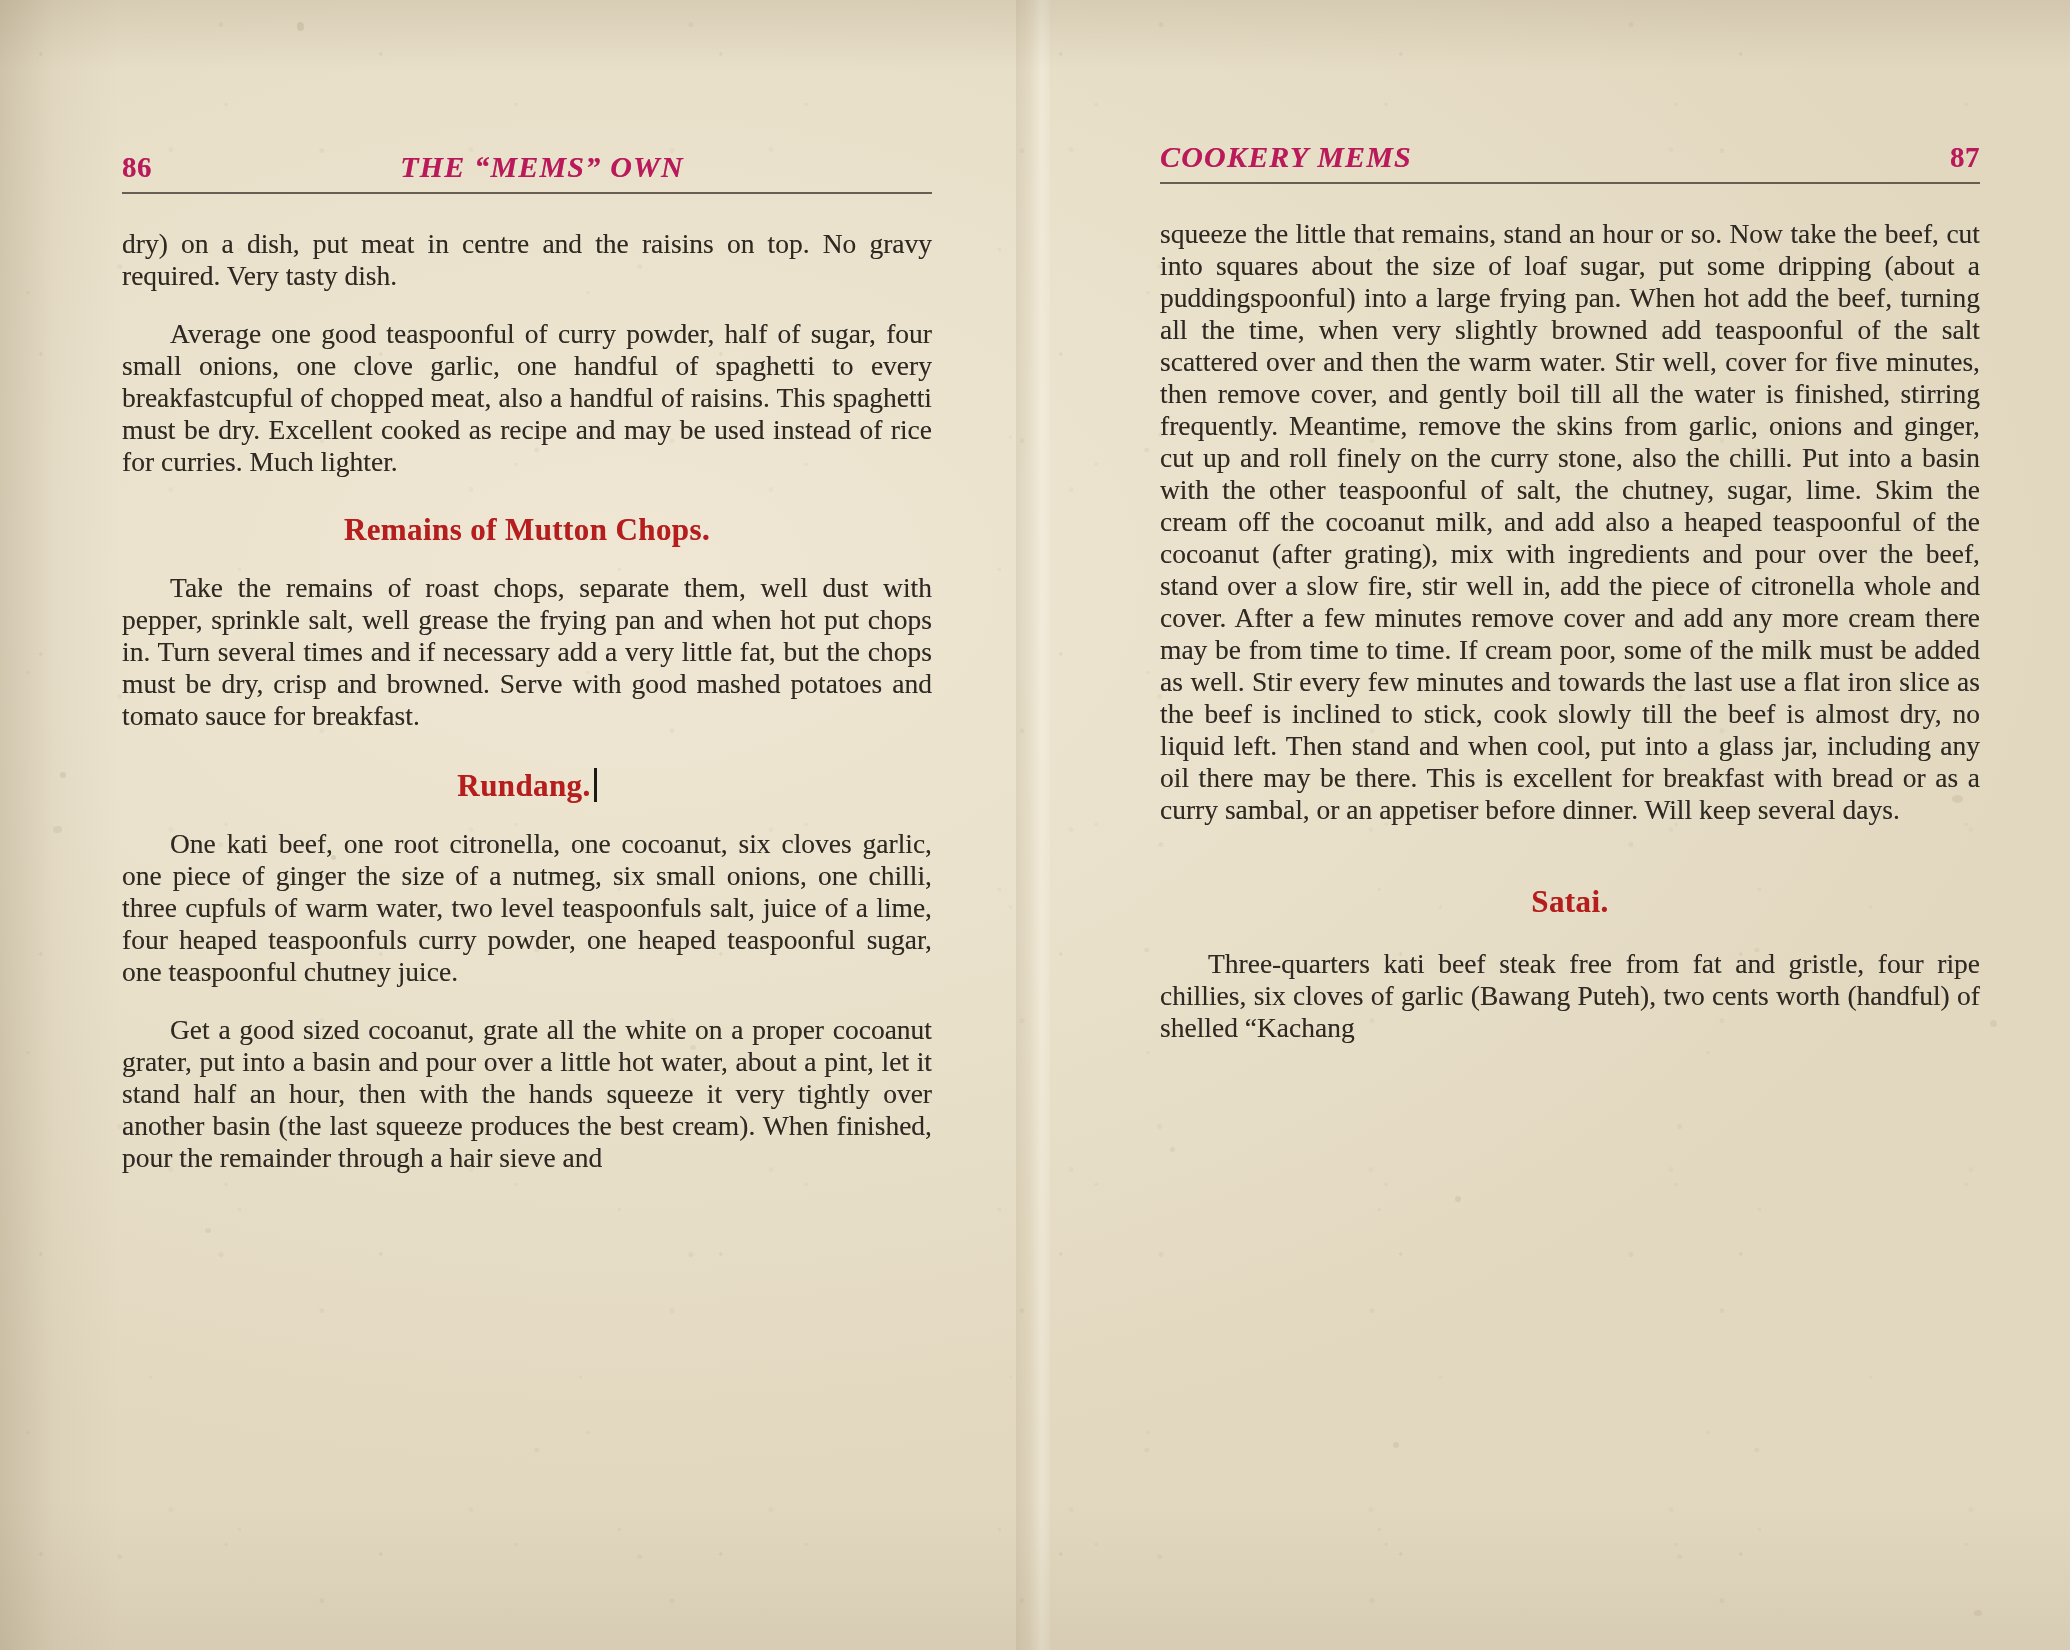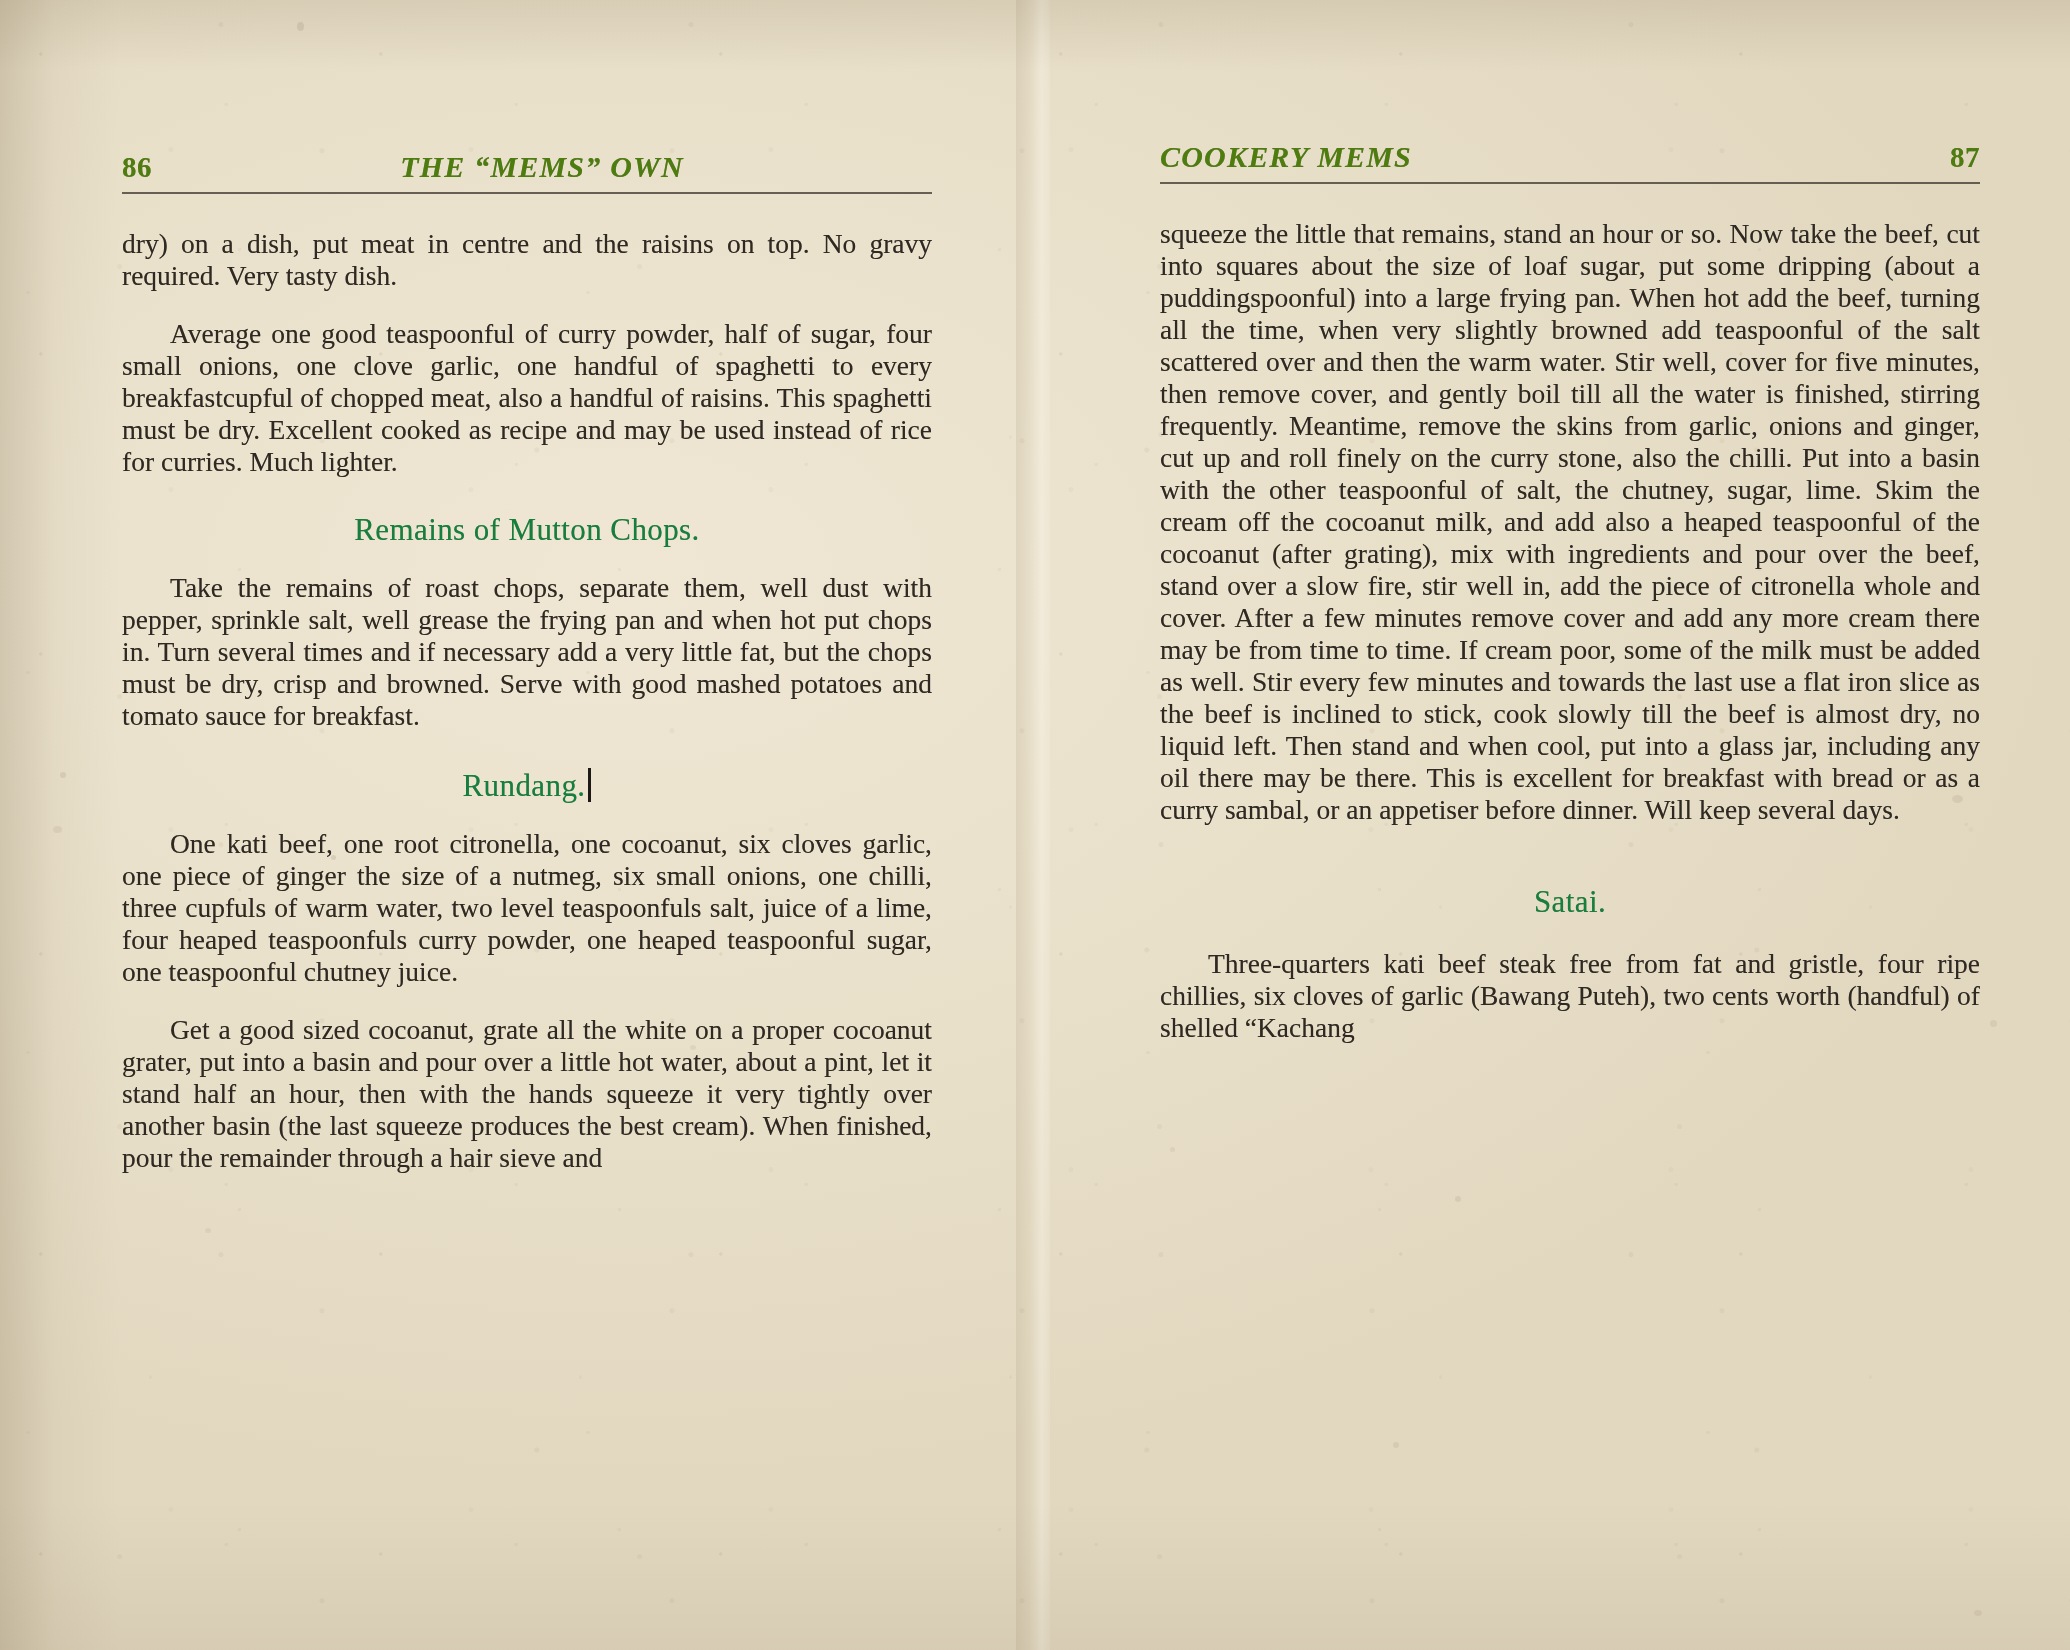--- a/index.html
+++ b/index.html
@@ -89,21 +89,21 @@
 
   
   .runhead {
     position: relative;
     display: flex;
     align-items: baseline;
     font-style: italic;
     font-weight: bold;
     font-size: 30px;
     letter-spacing: 1.2px;
-    color: #4d7c0f;
+    color: #be185d;
     white-space: nowrap;
   }
   .runhead-left  { justify-content: flex-start; }
   .runhead-right { justify-content: flex-start; }
 
   .folio {
     font-style: normal;
     font-weight: bold;
     font-size: 29px;
     letter-spacing: 0.5px;
@@ -136,23 +136,23 @@
   .body-col p.cont {
     text-indent: 0;
   }
   .body-col p + p { margin-top: 26px; }
 
   
   h2.section-head {
     margin: 36px 0 26px 0;
     text-align: center;
     font-size: 31px;
-    font-weight: normal;
+    font-weight: bold;
     letter-spacing: .4px;
-    color: #15803d;
+    color: #b91c1c;
     text-indent: 0;
   }
   h2.section-head.satai { margin-top: 60px; margin-bottom: 30px; }
 
   
   .heading-with-caret {
     position: relative;
     display: inline-block;
   }
   .caret {

